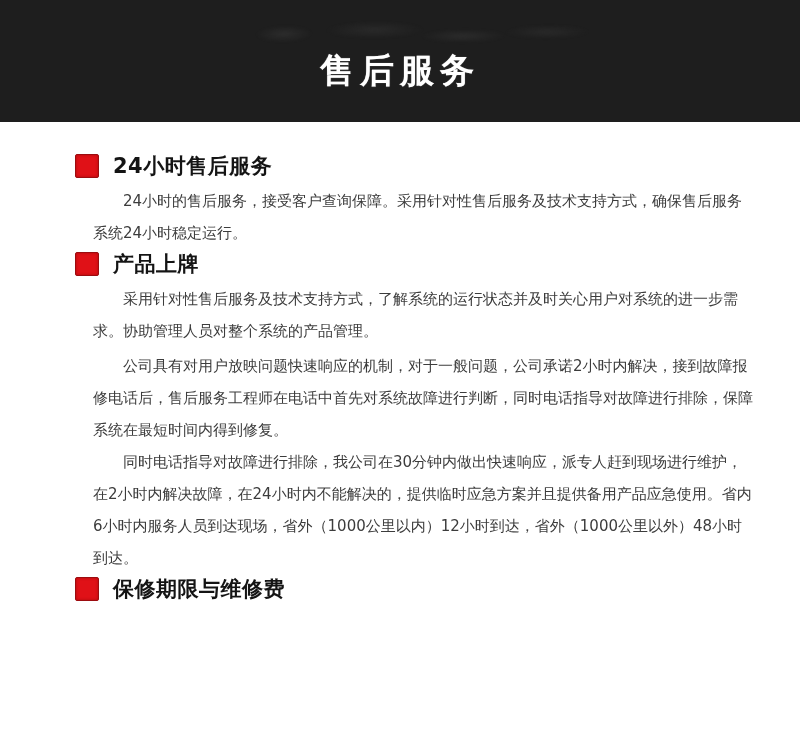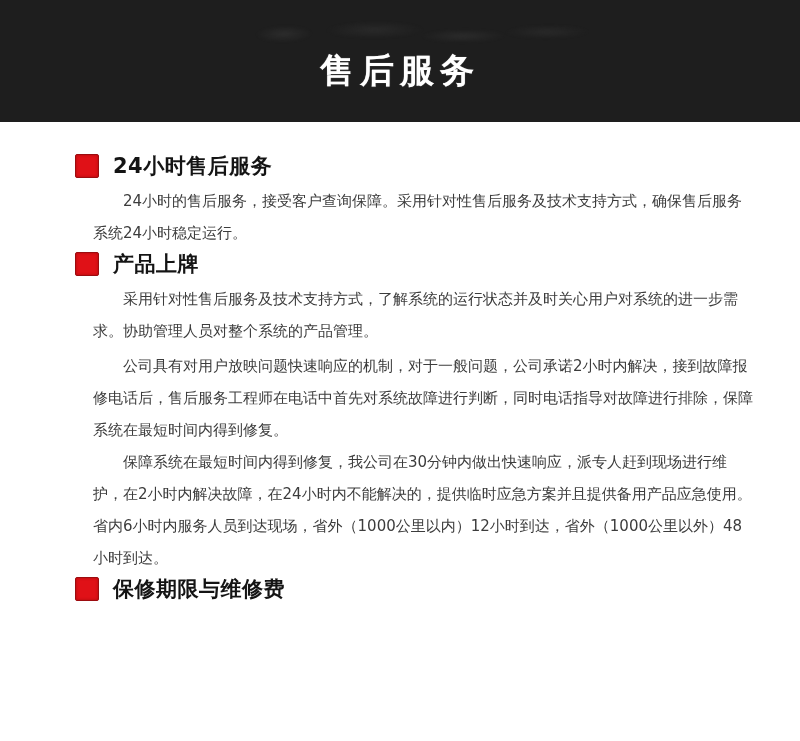--- a/index.html
+++ b/index.html
@@ -123,21 +123,21 @@
       <h2 class="heading">产品上牌</h2>
     </div>
     <div class="paras">
           <p class="para">采用针对性售后服务及技术支持方式，了解系统的运行状态并及时关心用户对系统的进一步需求。协助管理人员对整个系统的产品管理。</p>
         </div>
   </section>
 
   <section class="section">
     <div class="paras">
           <p class="para">公司具有对用户放映问题快速响应的机制，对于一般问题，公司承诺2小时内解决，接到故障报修电话后，售后服务工程师在电话中首先对系统故障进行判断，同时电话指导对故障进行排除，保障系统在最短时间内得到修复。</p>
-          <p class="para">保障系统在最短时间内得到修复，我公司在30分钟内做出快速响应，派专人赶到现场进行维护，在2小时内解决故障，在24小时内不能解决的，提供临时应急方案并且提供备用产品应急使用。省内6小时内服务人员到达现场，省外（1000公里以内）12小时到达，省外（1000公里以外）48小时到达。</p>
+          <p class="para">同时电话指导对故障进行排除，我公司在30分钟内做出快速响应，派专人赶到现场进行维护，在2小时内解决故障，在24小时内不能解决的，提供临时应急方案并且提供备用产品应急使用。省内6小时内服务人员到达现场，省外（1000公里以内）12小时到达，省外（1000公里以外）48小时到达。</p>
         </div>
   </section>
 
   <section class="section">
     <div class="heading-row">
       <span class="bullet"></span>
       <h2 class="heading">保修期限与维修费</h2>
     </div>
   </section>
 </main>

